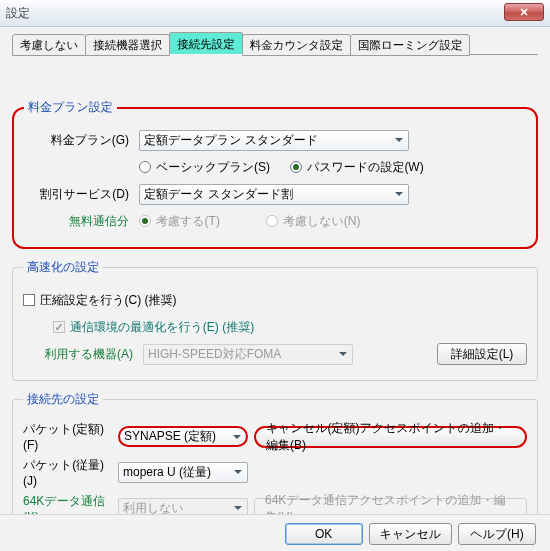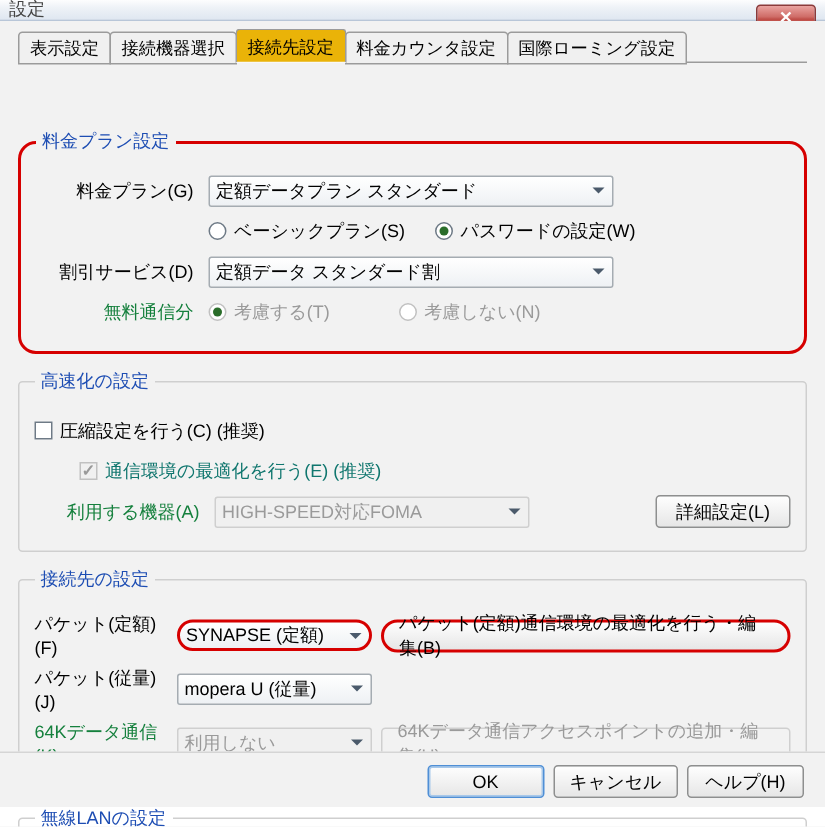--- a/index.html
+++ b/index.html
@@ -6,21 +6,21 @@
   body {
     margin: 0;
     font-family: "MS UI Gothic", "Meiryo", sans-serif;
     font-size: 12px;
     background: #fff;
     width: 550px;
     height: 551px;
     overflow: hidden;
   }
   .titlebar {
-    height: 14px;
+    height: 27px;
     background: linear-gradient(to bottom, #fdfdfe 0%, #eef2f7 40%, #dfe7f1 100%);
     border-bottom: 1px solid #b8c6d8;
     display: flex;
     align-items: center;
     padding: 0 6px;
     position: relative;
   }
   .titlebar .title { color: #444; }
   .closebtn {
     position: absolute;
@@ -55,21 +55,21 @@
     background: #f0f0f0;
     padding: 3px 7px 2px;
     margin-right: -1px;
     border-radius: 3px 3px 0 0;
     font-size: 11.5px;
     cursor: pointer;
     position: relative;
     top: 1px;
   }
   .tab.selected {
-    background: #eab308;
+    background: #5eead4;
     border-bottom: 1px solid #f8f8f8;
     z-index: 2;
     padding-top: 4px;
     top: 0;
   }
   .tabline {
     border-top: 1px solid #9b9b9b;
     margin-top: -1px;
   }
 
@@ -201,21 +201,21 @@
 <body>
 
 <div class="titlebar">
   <span class="title">設定</span>
   <div class="closebtn">✕</div>
 </div>
 
 <div class="client">
 
   <div class="tabs">
-    <div class="tab">表示設定</div>
+    <div class="tab">考慮しない</div>
     <div class="tab">接続機器選択</div>
     <div class="tab selected">接続先設定</div>
     <div class="tab">料金カウンタ設定</div>
     <div class="tab">国際ローミング設定</div>
   </div>
   <div class="tabline"></div>
 
   <fieldset class="redhl">
     <legend>料金プラン設定</legend>
 
@@ -280,21 +280,21 @@
   </fieldset>
 
   <fieldset>
     <legend>接続先の設定</legend>
     <div class="row">
       <span class="lbl" style="width:95px;text-align:left">パケット(定額)(F)</span>
       <span class="combo redhl" style="width:130px">
         <span>SYNAPSE (定額)</span>
       </span>
       <span style="width:6px"></span>
-      <span class="btn redhl" style="flex:1">パケット(定額)通信環境の最適化を行う・編集(B)</span>
+      <span class="btn redhl" style="flex:1">キャンセル(定額)アクセスポイントの追加・編集(B)</span>
     </div>
     <div class="row">
       <span class="lbl" style="width:95px;text-align:left">パケット(従量)(J)</span>
       <span class="combo" style="width:130px">
         <span>mopera U (従量)</span>
       </span>
       <span style="width:6px"></span>
     </div>
     <div class="row">
       <span class="lbl disabled" style="width:95px;text-align:left">64Kデータ通信(K)</span>

